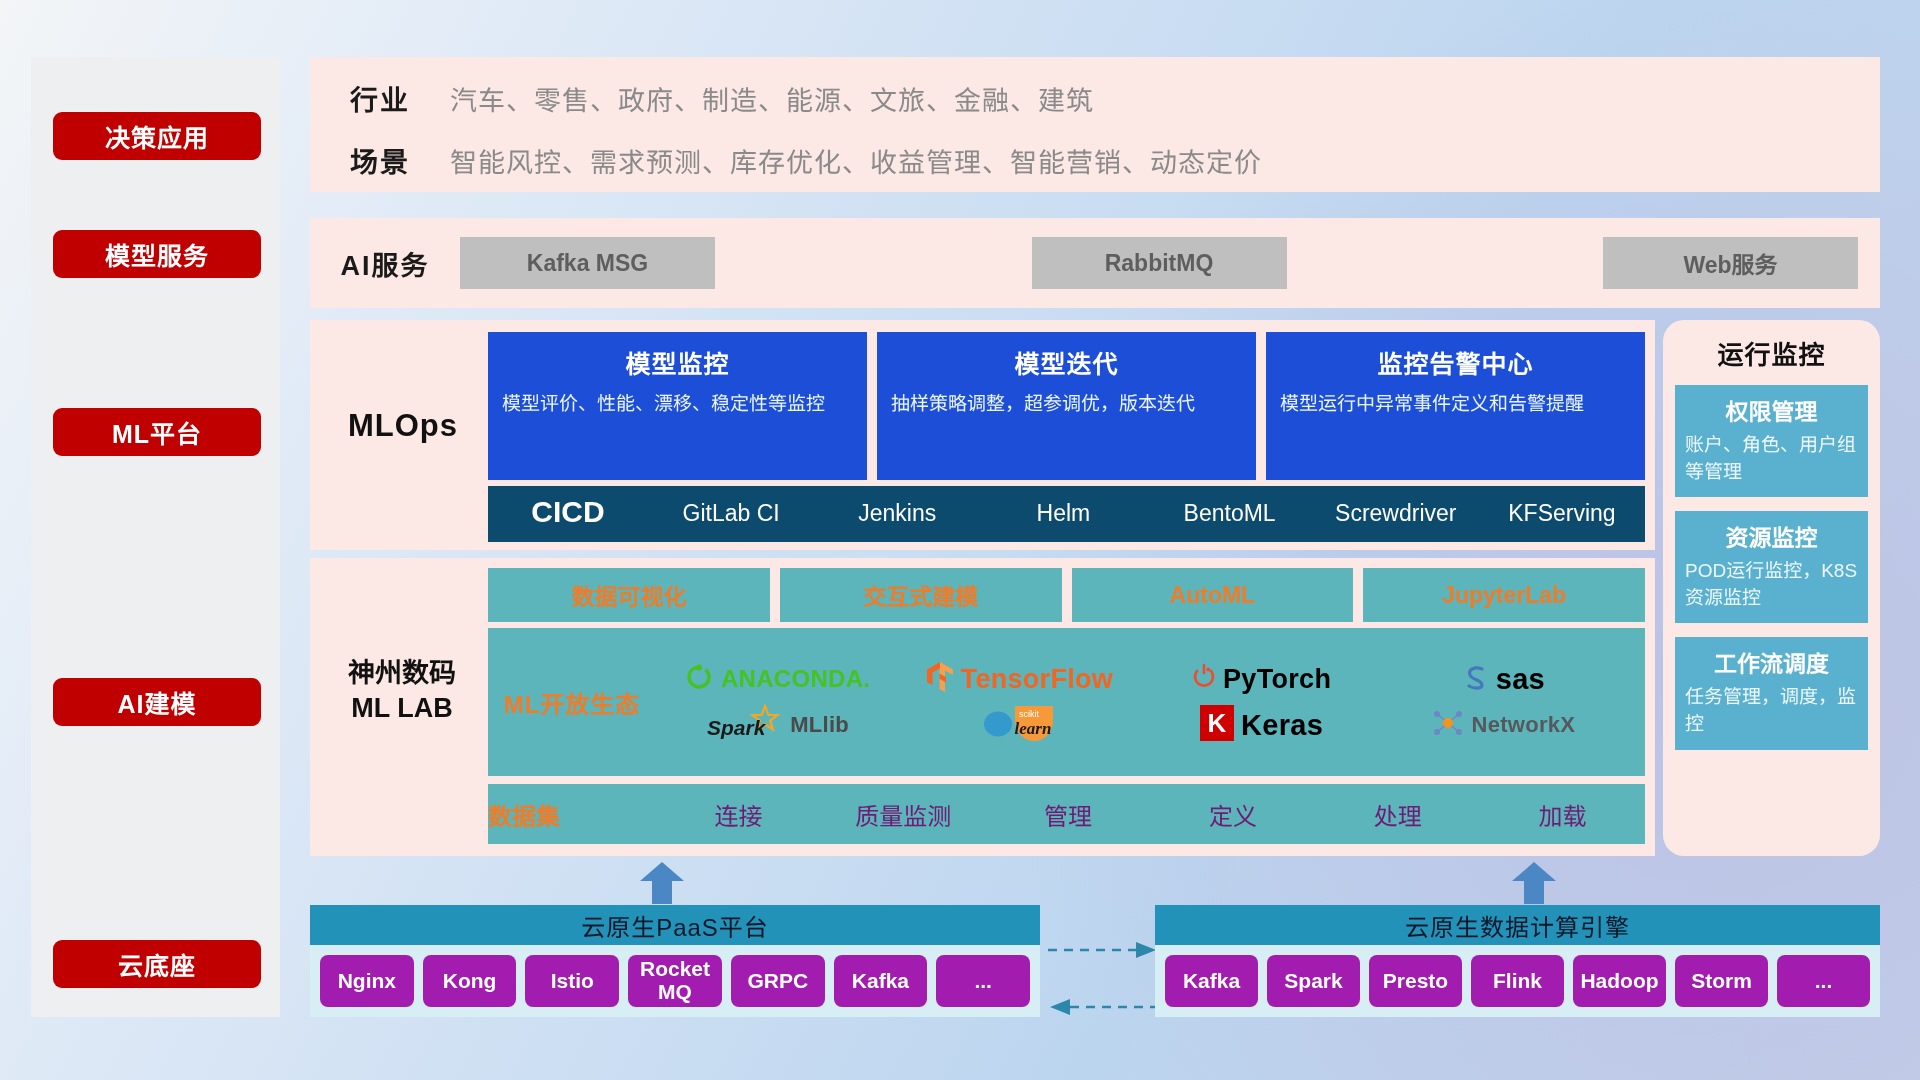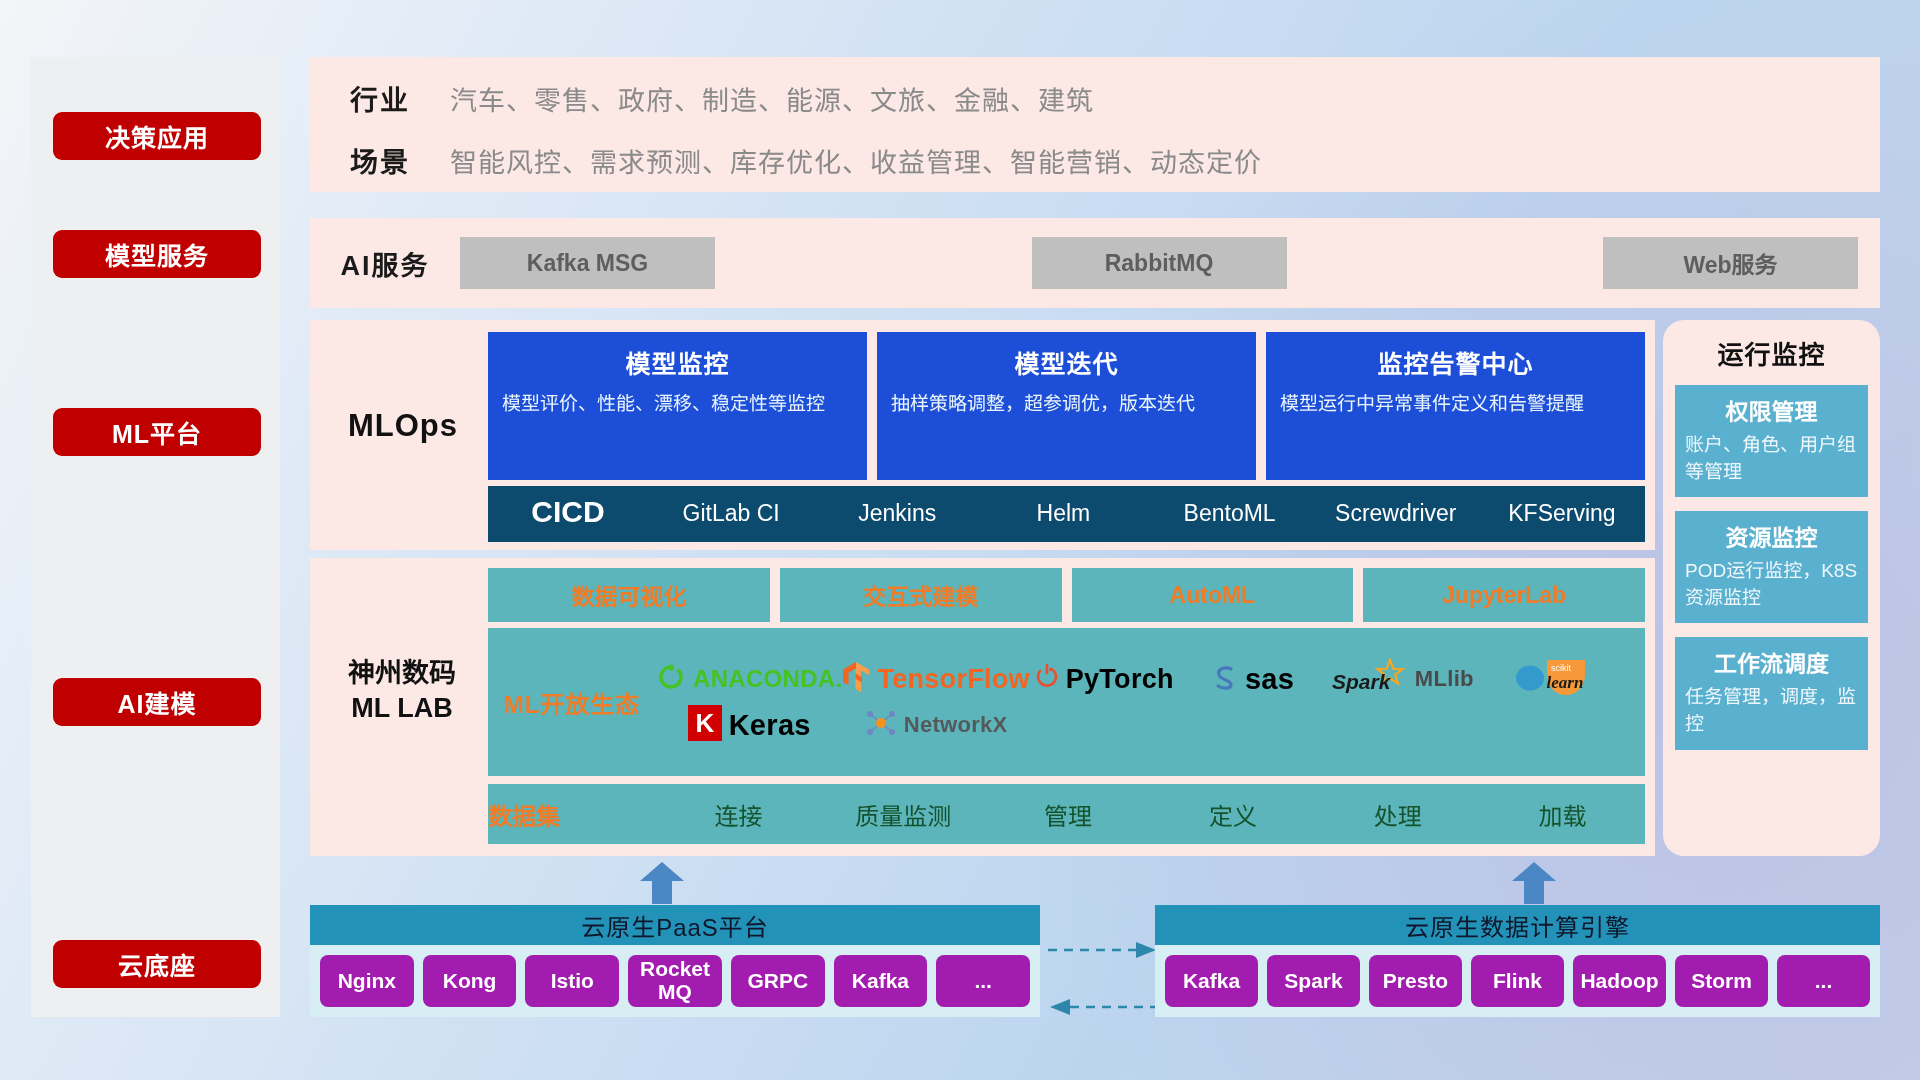--- a/index.html
+++ b/index.html
@@ -106,35 +106,35 @@
   }
   .lab-eco {
     position: absolute; left: 178px; top: 70px; right: 10px; height: 148px;
     background: #5cb5bb; display: flex; align-items: center;
   }
   .eco-key {
     width: 168px; text-align: center; color: #ef7c28;
     font-size: 24px; font-weight: bold; letter-spacing: 1px;
   }
   .eco-grid {
-    flex: 1; display: grid; grid-template-columns: repeat(6, 1fr);
+    flex: 1; display: grid; grid-template-columns: repeat(4, 1fr);
     grid-template-rows: 1fr 1fr; align-items: center; justify-items: center;
     padding-right: 20px;
   }
   .logo { display: flex; align-items: center; gap: 7px; }
   .logo-txt { font-size: 27px; font-weight: bold; letter-spacing: .3px; }
   .lab-ds {
     position: absolute; left: 178px; top: 226px; right: 10px; height: 60px;
     background: #5cb5bb; display: flex; align-items: center;
   }
   .ds-key {
     width: 168px; text-align: left; color: #ef7c28;
     font-size: 24px; font-weight: bold; font-family: Liberation Serif, serif;
   }
-  .ds-item { flex: 1; text-align: center; color: #14532d; font-size: 24px; }
+  .ds-item { flex: 1; text-align: center; color: #701a75; font-size: 24px; }
 
   
   #p-mon { left: 1663px; top: 320px; width: 217px; height: 536px; border-radius: 21px; }
   .mon-title {
     text-align: center; font-size: 26px; font-weight: bold;
     color: #111; padding-top: 14px; letter-spacing: 1px;
   }
   .mon-card {
     margin: 14px 12px 0 12px; background: #5ab0cf; color: #fff;
     padding: 8px 10px 12px 10px;

